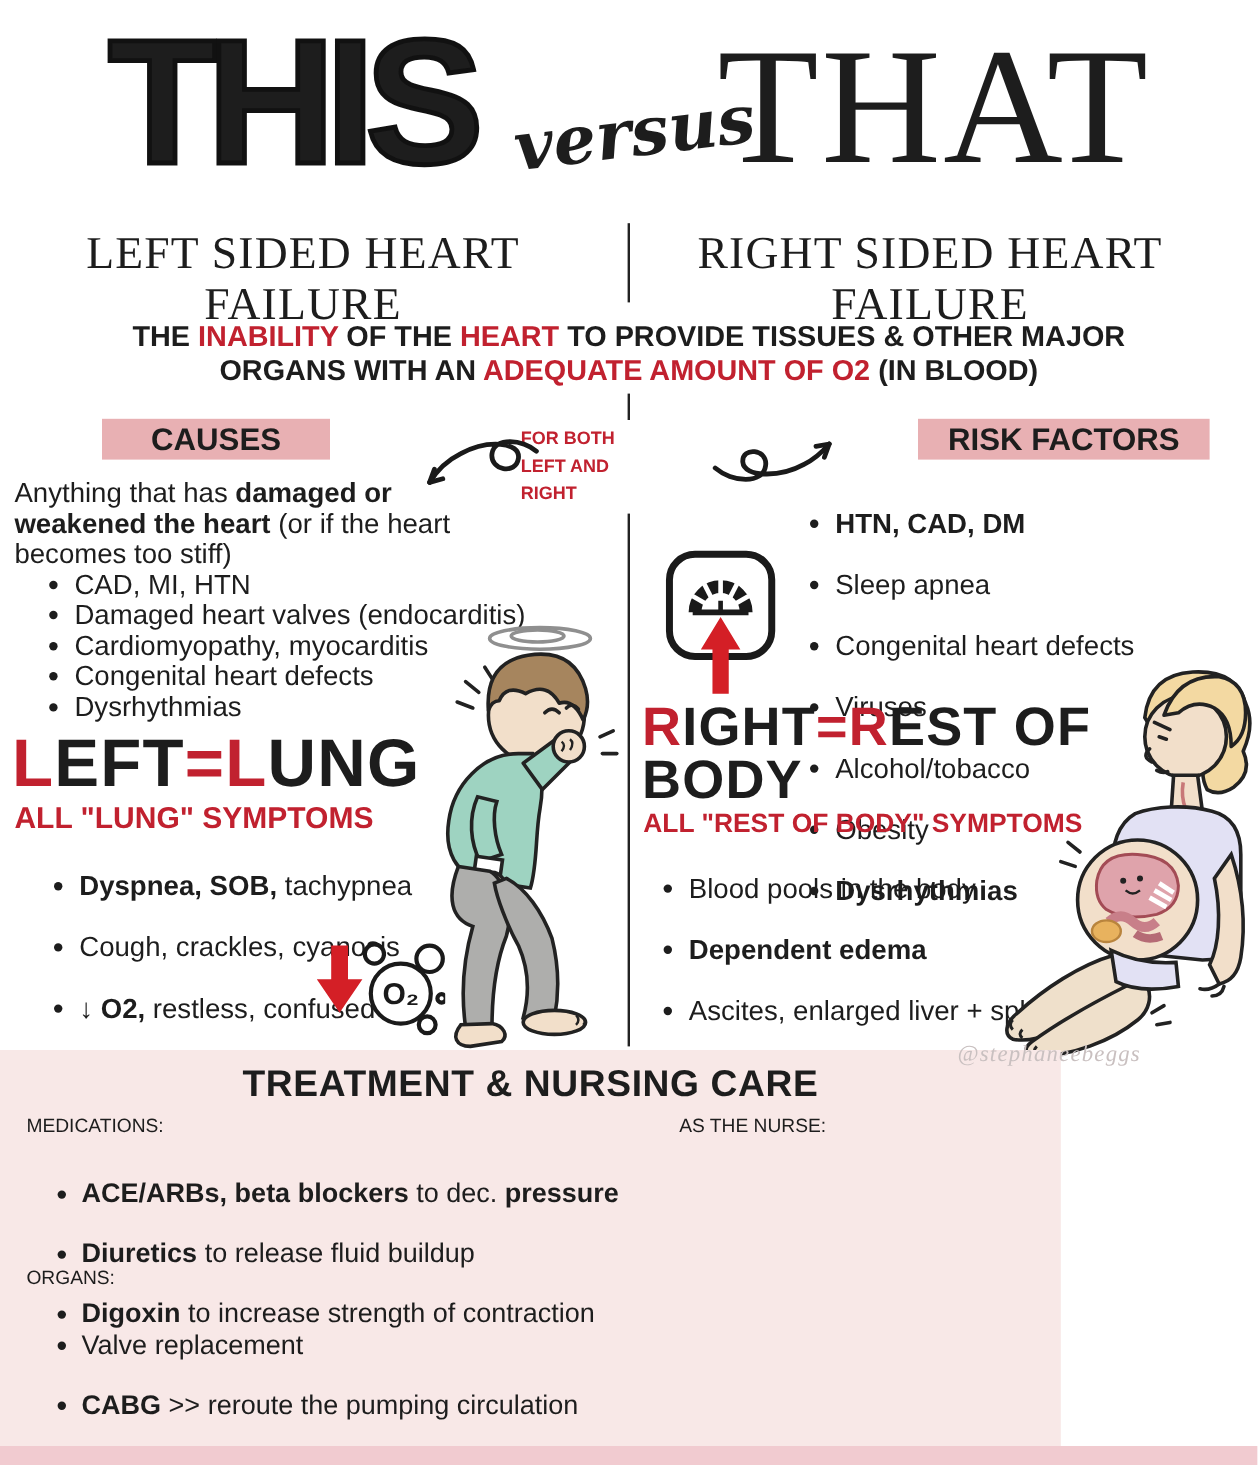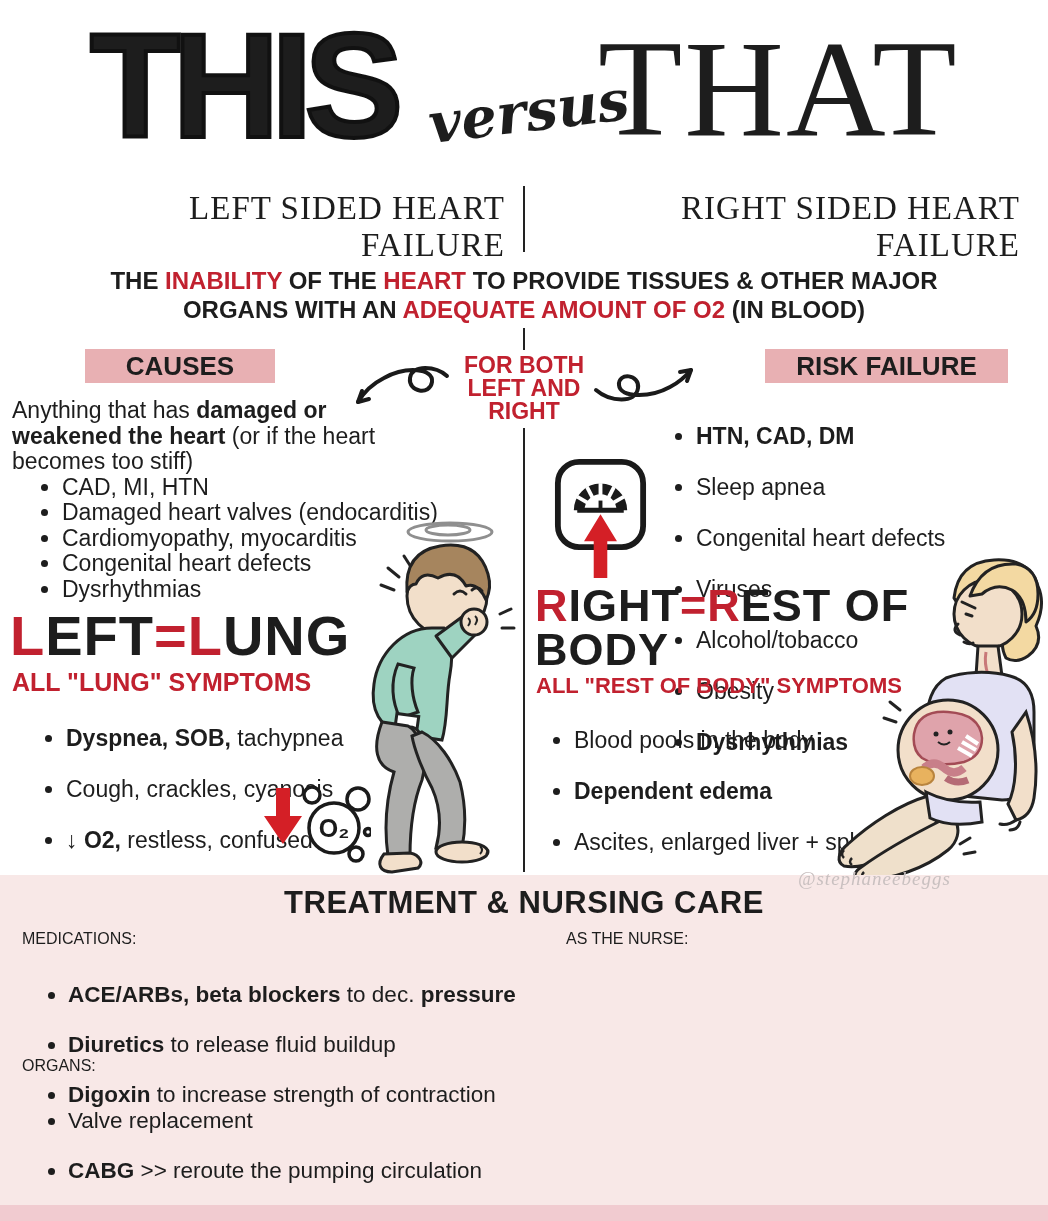--- a/index.html
+++ b/index.html
@@ -14,28 +14,28 @@
   .red{color:var(--red)}
   .seg-b{font-weight:bold}
   .prelines{white-space:pre-line}
 
   .title-this{font-weight:bold; font-size:148px; line-height:1; letter-spacing:-8px;
               -webkit-text-stroke:4px #111}
   .title-versus{font-family:"DejaVu Serif","Liberation Serif",serif; font-style:italic; font-weight:bold;
                 font-size:56px; transform:rotate(-7deg)}
   .title-that{font-family:"Liberation Serif","DejaVu Serif",serif; font-size:138px; line-height:1; letter-spacing:2px}
 
-  .col-header{font-family:"Liberation Serif","DejaVu Serif",serif; font-size:33px; line-height:1.13;
-              text-align:right; letter-spacing:1px}
+  .col-header{font-family:"Liberation Serif","DejaVu Serif",serif; font-size:38px; line-height:1.13;
+              text-align:center; letter-spacing:1px}
   .definition{font-weight:bold; font-size:24px; line-height:1.2; text-align:center}
   .vline{width:2px; background:#222}
 
   .banner{background:var(--banner-pink); font-weight:bold; font-size:26px; text-align:center;
           height:34px; line-height:34px}
-  .for-both{color:var(--red); font-weight:bold; font-size:23px; line-height:23px; text-align:center}
+  .for-both{color:var(--red); font-weight:bold; font-size:15px; line-height:23px; text-align:left}
 
   .body-text{font-size:23px; line-height:25.5px}
   ul.bullets{list-style:disc; margin:0}
   ul.bullets li{padding:0}
 
   .heading-l{font-size:56px; font-weight:bold; line-height:1; letter-spacing:1px}
   .heading-r{font-size:45px; font-weight:bold; line-height:0.98; letter-spacing:1px}
   .sub-red{color:var(--red); font-weight:bold}
 
   .treatment{background:var(--section-pink)}
@@ -76,21 +76,21 @@
 LEFT AND
 RIGHT</div>
   <svg class="abs" style="left:350px; top:362px" width="100" height="52" viewBox="0 0 100 52">
     <path d="M97,14 C86,4 62,2 60,16 C58,30 80,34 82,20 C84,6 56,4 34,16 C24,21 14,30 8,40" fill="none" stroke="#1a1a1a" stroke-width="4" stroke-linecap="round"></path>
     <path d="M8,40 L19,37 M8,40 L12,29" fill="none" stroke="#1a1a1a" stroke-width="4" stroke-linecap="round"></path>
   </svg>
   <svg class="abs" style="left:592px; top:360px" width="105" height="50" viewBox="0 0 105 50">
     <path d="M4,30 C18,42 44,44 46,28 C48,14 26,12 27,25 C28,38 58,38 78,27 C86,23 93,17 99,10" fill="none" stroke="#1a1a1a" stroke-width="4" stroke-linecap="round"></path>
     <path d="M99,10 L88,12 M99,10 L95,21" fill="none" stroke="#1a1a1a" stroke-width="4" stroke-linecap="round"></path>
   </svg>
-  <div class="abs banner" style="left:765px; top:349px; width:243px">RISK FAILURE</div>
+  <div class="abs banner" style="left:765px; top:349px; width:243px">RISK FACTORS</div>
 
   <div class="abs vline" style="left:523px; top:428px; height:444px"></div>
 
   <div class="abs body-text" style="left:12px; top:398px; width:470px">
     <p class="prelines"><span>Anything that has </span><span class="seg-b">damaged or
 weakened the heart</span><span> (or if the heart
 becomes too stiff)</span></p>
     <ul class="bullets" style="padding-left:50px">
       <li>CAD, MI, HTN</li>
       <li>Damaged heart valves (endocarditis)</li>
@@ -219,21 +219,21 @@
     <path d="M98,246 C70,254 40,274 18,294 C8,302 6,312 14,316 C34,320 66,306 92,288 C104,280 112,266 110,254 Z" fill="#efe0cb" stroke="#222" stroke-width="3"></path>
     <path d="M112,270 C84,284 52,302 30,318 C22,324 24,330 34,330 C62,330 96,318 118,300 C128,292 130,280 126,272 Z" fill="#efe0cb" stroke="#222" stroke-width="3"></path>
     <path d="M14,300 q-4,4 0,8 M22,308 q-4,4 0,7 M34,322 q-4,4 0,6" fill="none" stroke="#222" stroke-width="2.5"></path>
     <path d="M96,242 Q120,254 150,252 L152,272 Q120,278 100,268 Z" fill="#e2e1f4" stroke="#222" stroke-width="3"></path>
     <g stroke="#222" stroke-width="3" stroke-linecap="round">
       <line x1="130" y1="294" x2="140" y2="288"></line>
       <line x1="134" y1="304" x2="145" y2="302"></line>
     </g>
   </svg>
 
-  <section class="abs treatment" style="left:0; top:875px; width:1048px; height:330px">
+  <section class="abs treatment" style="left:0; top:875px; width:884px; height:330px">
     <h2 class="treat-heading" style="margin-top:10px">TREATMENT &amp; NURSING CARE</h2>
 
     <div class="abs label" style="left:22px; top:55px">MEDICATIONS:</div>
     <ul class="abs bullets treat-text prelines" style="left:10px; top:82px; width:540px; padding-left:58px">
       <li><span class="seg-b">ACE/ARBs, beta blockers</span><span> to dec. </span><span class="seg-b">pressure</span></li>
       <li><span class="seg-b">Diuretics</span><span> to release fluid buildup</span></li>
       <li><span class="seg-b">Digoxin</span><span> to increase strength of contraction</span></li>
     </ul>
 
     <div class="abs label" style="left:22px; top:182px">ORGANS:</div>

